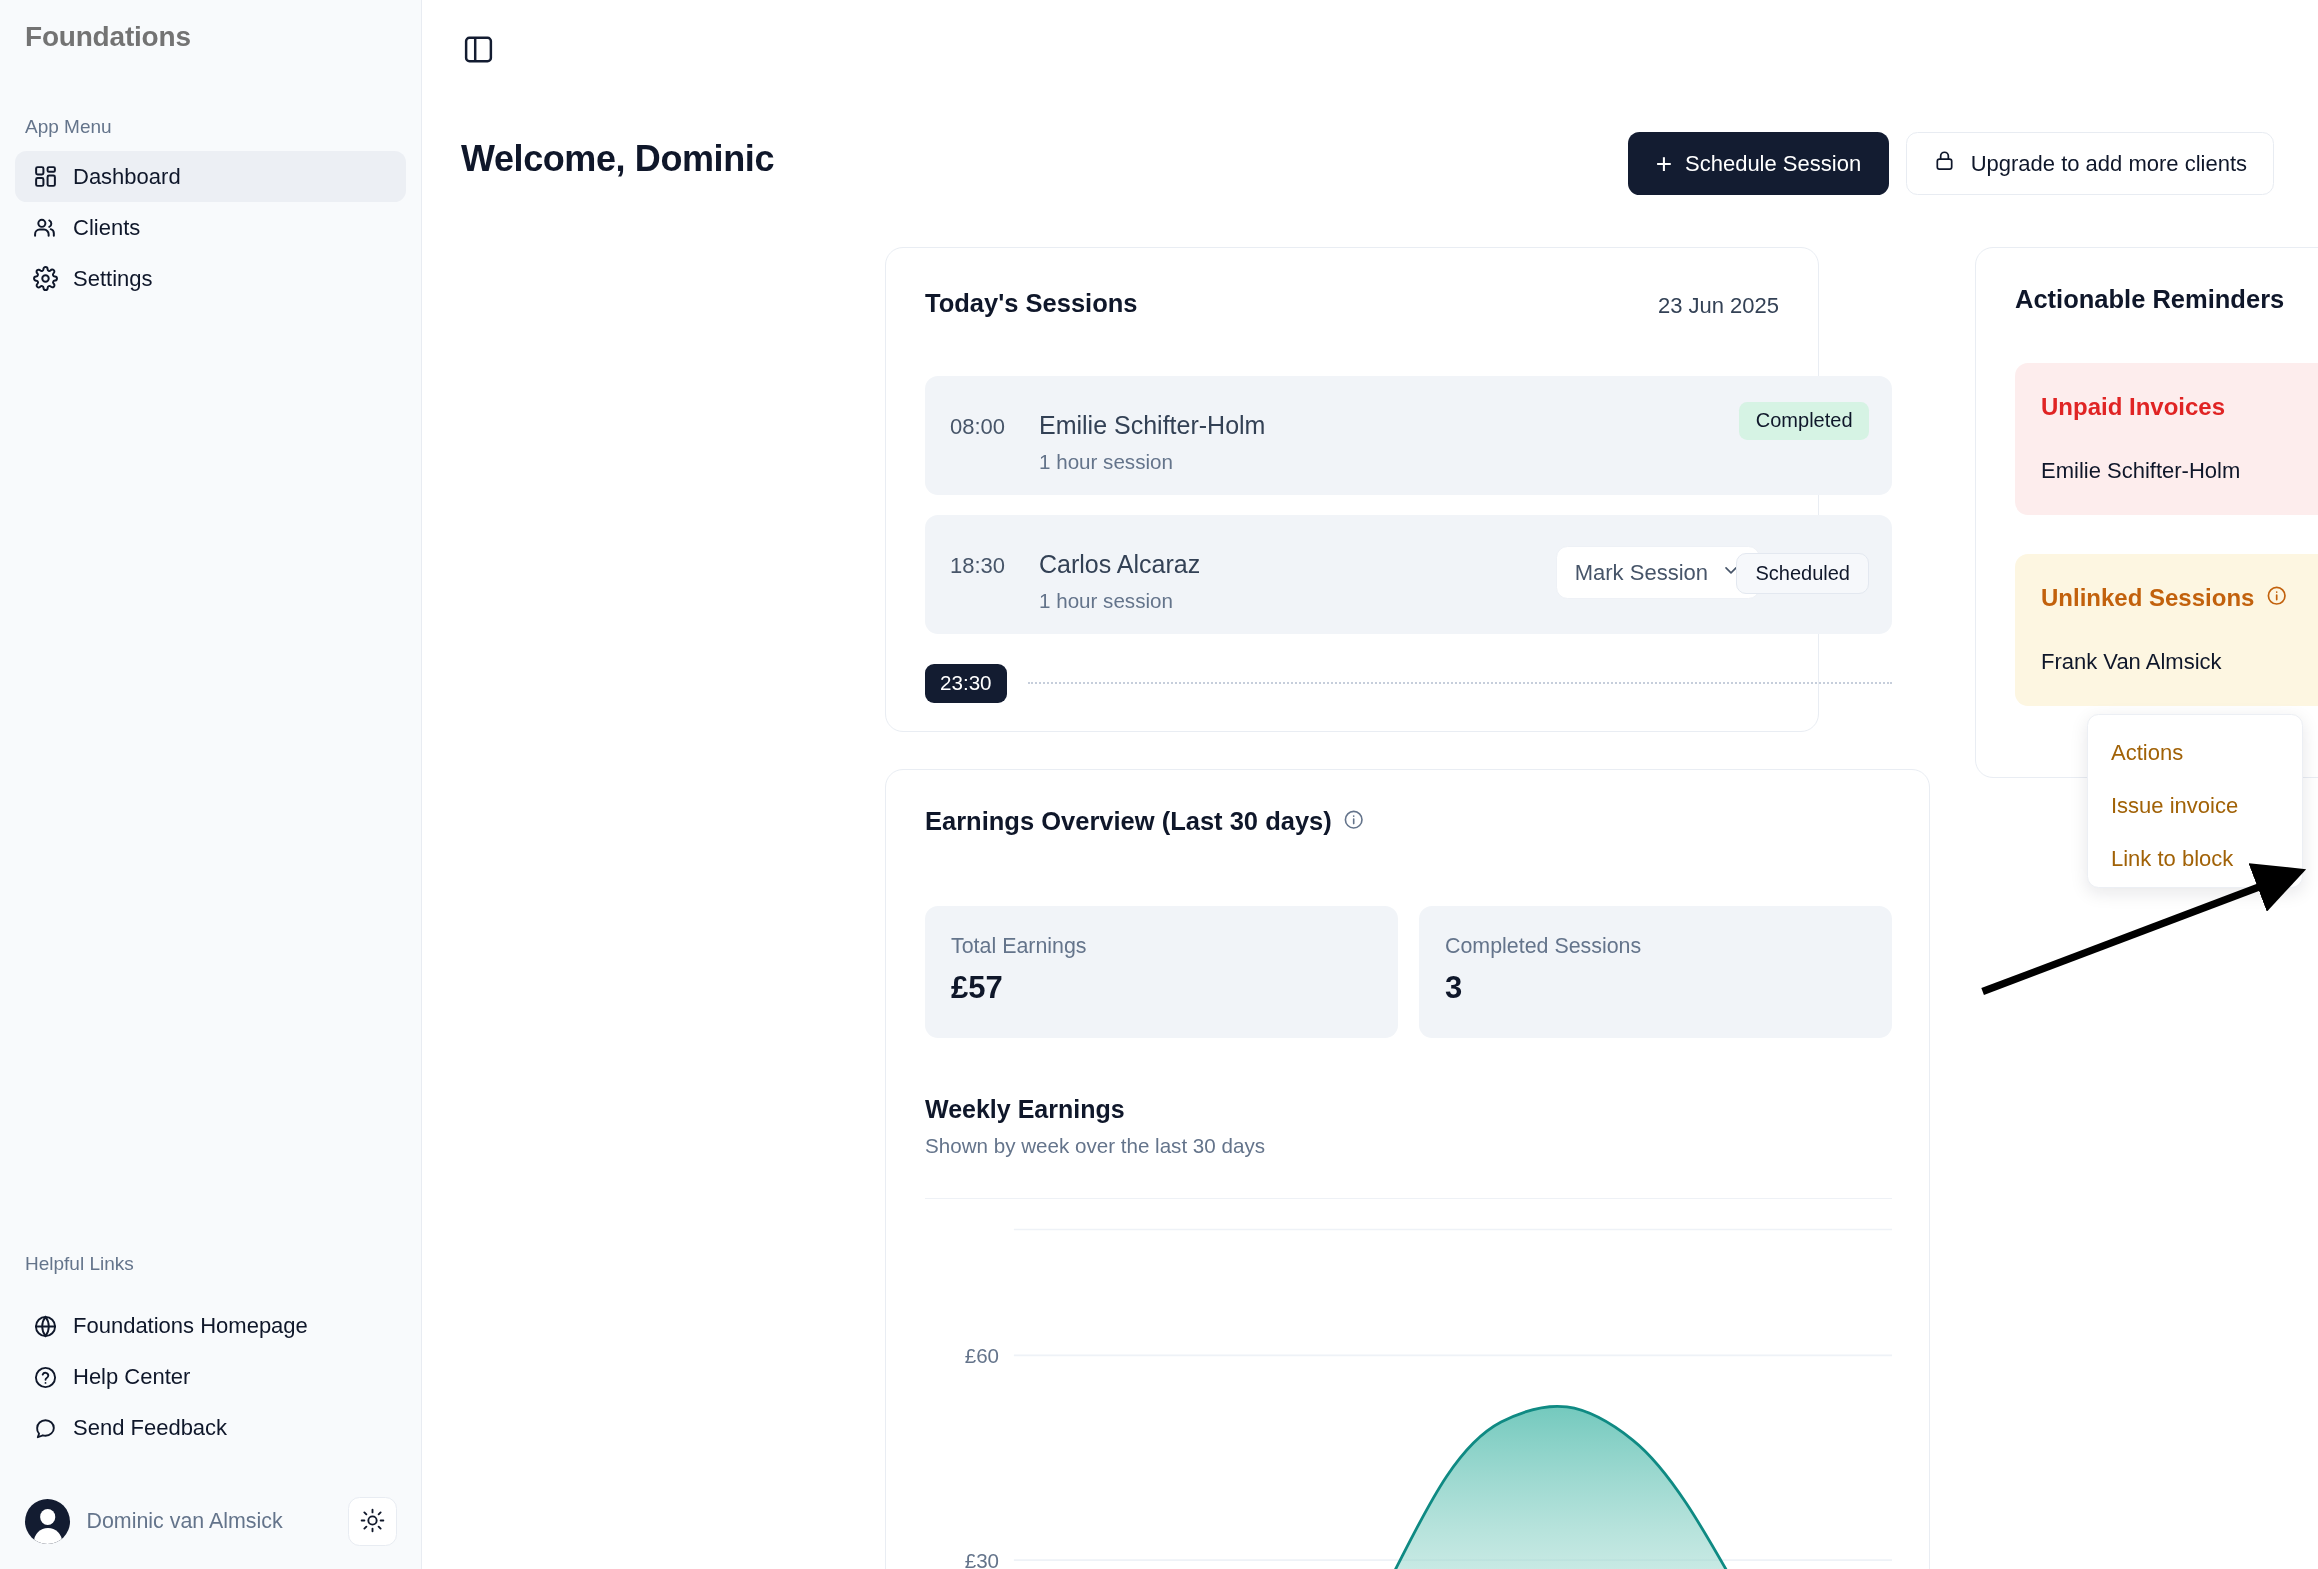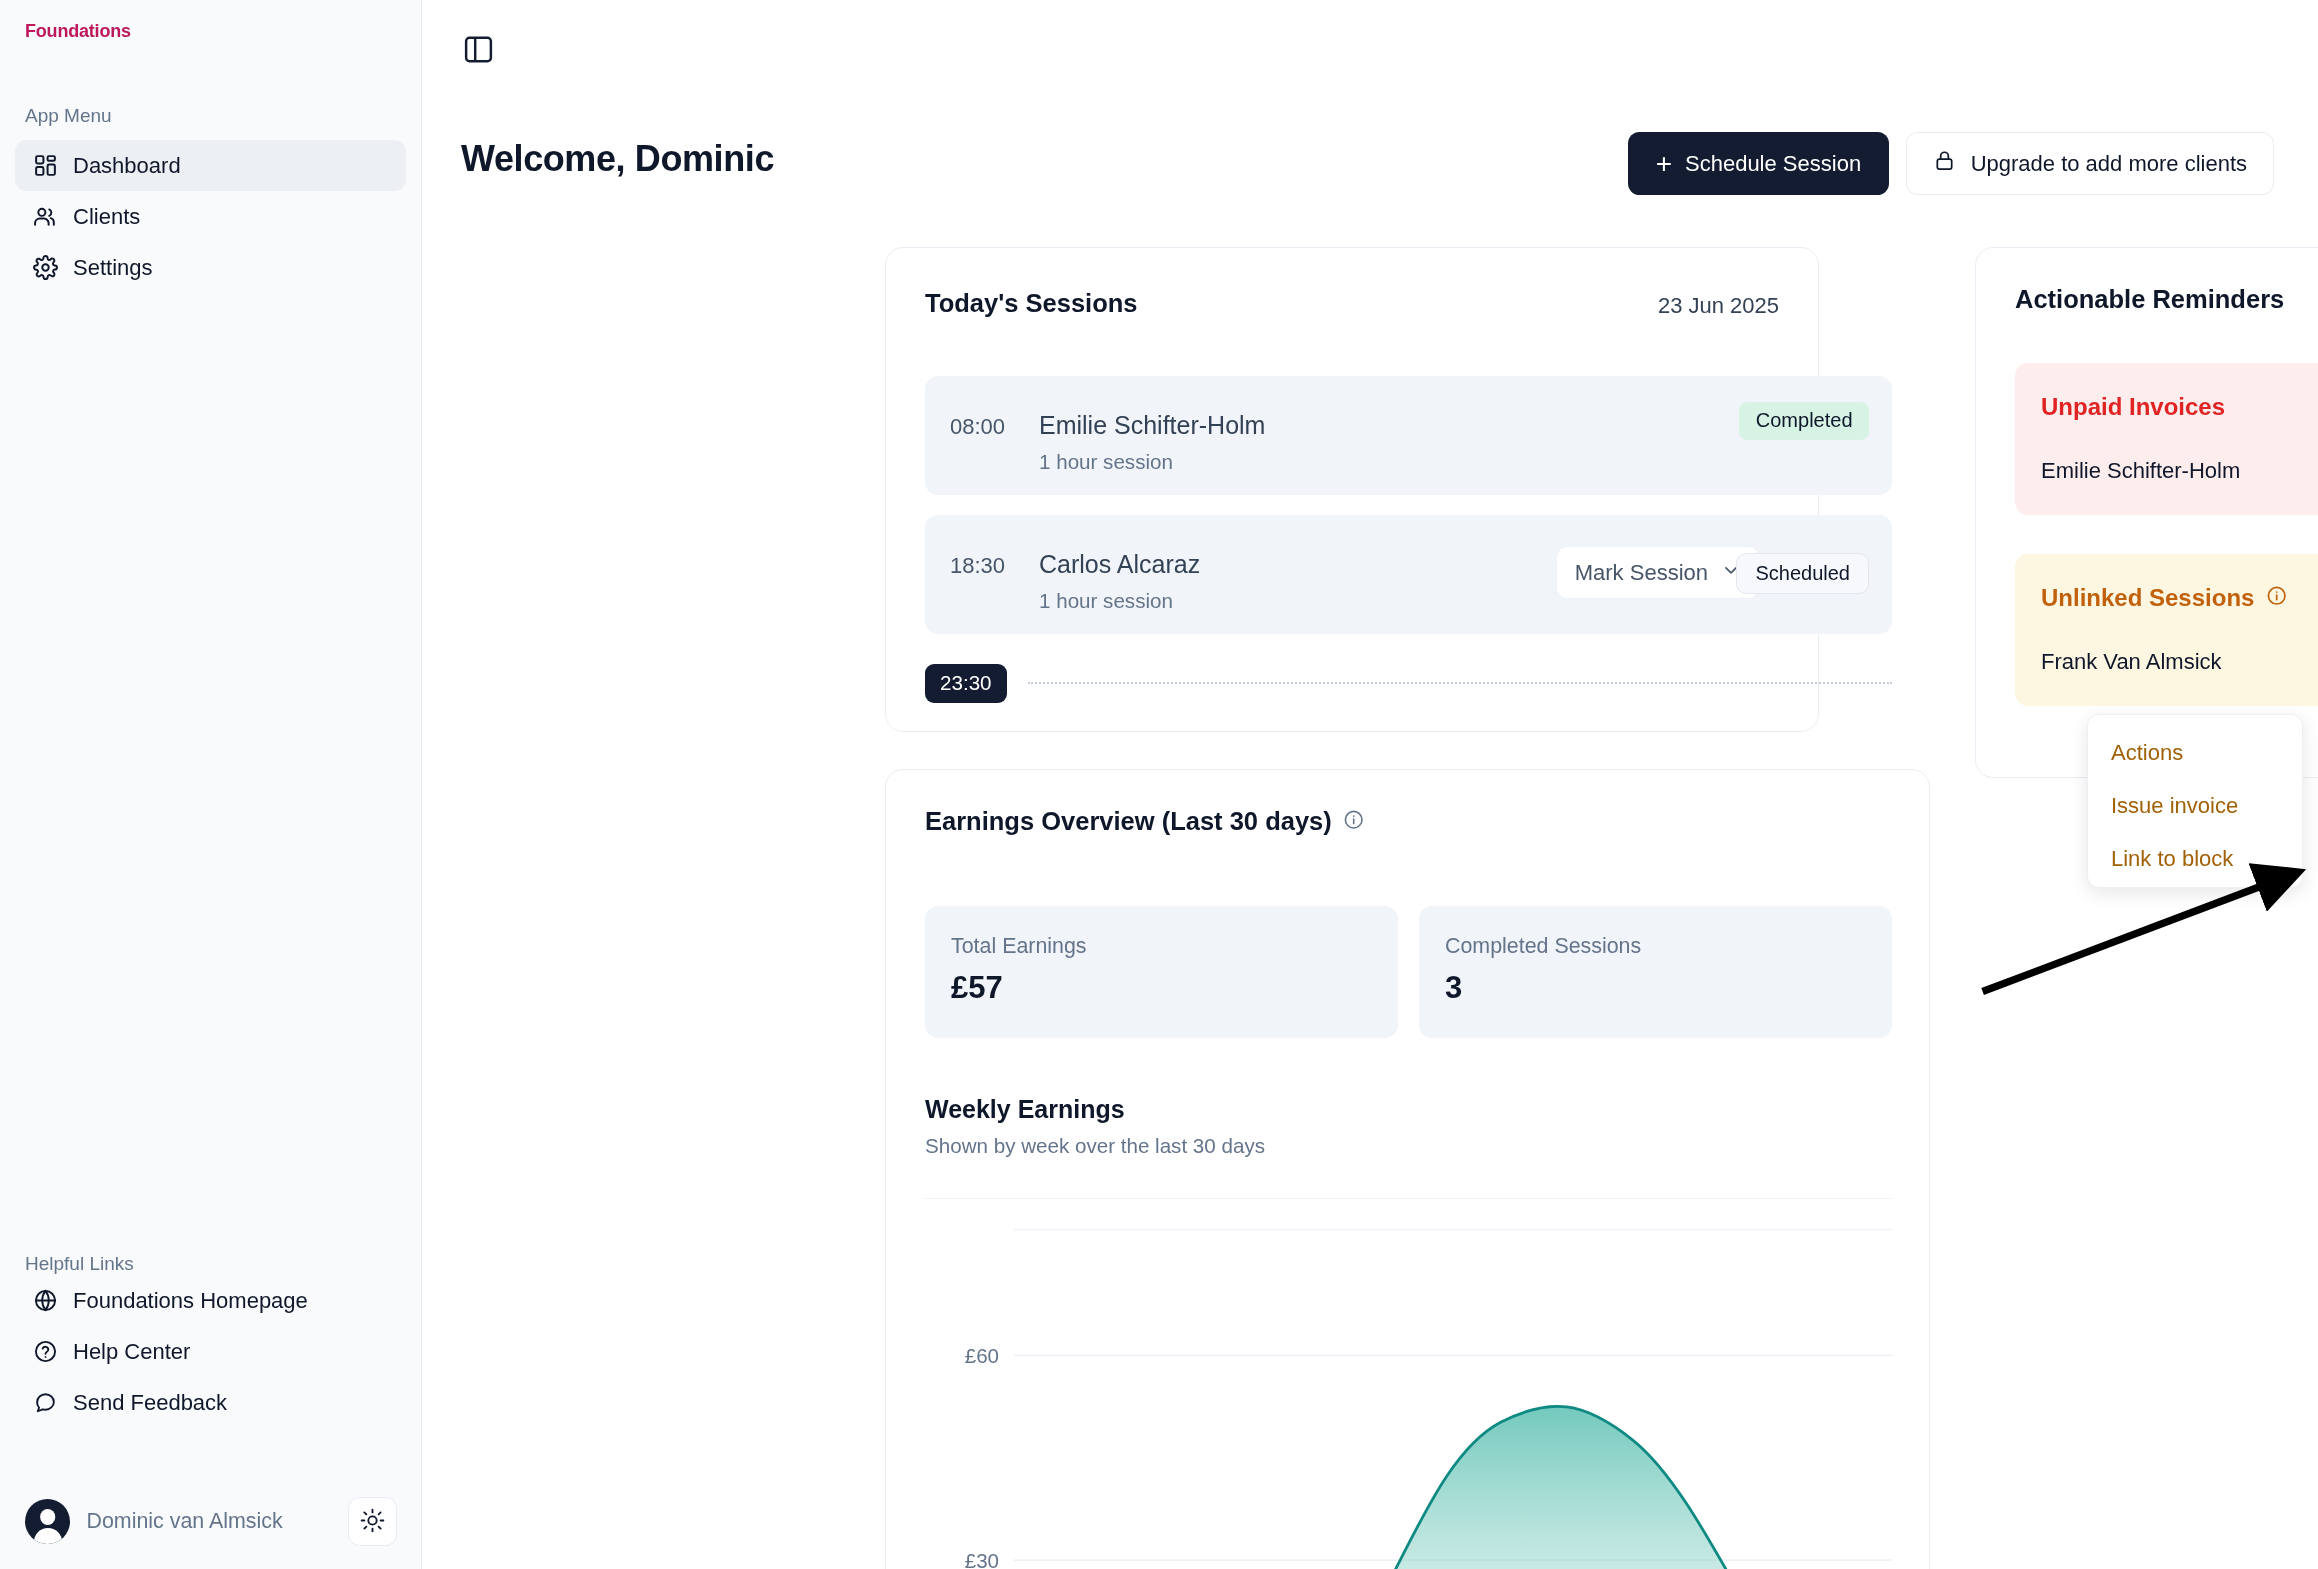--- a/index.html
+++ b/index.html
@@ -14,21 +14,21 @@
 
   
   .sidebar {
     width: 422px; height: 1570px;
     background: #f8fafc;
     border-right: 0.8px solid #e8ecf2;
     position: relative;
     flex: 0 0 422px;
   }
   .brand {
-    font-size: 18px; font-weight: 700; color: #be185d;
+    font-size: 28px; font-weight: 700; color: #737373;
     padding: 21.4px 0 0 25px; letter-spacing: -0.2px;
   }
   .group-label {
     font-size: 19px; color: #64748b; font-weight: 400;
     padding: 0 0 0 25px; margin-top: 63px;
   }
   .nav { margin-top: 13px; padding: 0 15px; }
   .nav-item {
     display: flex; align-items: center; gap: 15px;
     height: 51px; padding: 0 18px; border-radius: 11.5px;
@@ -37,21 +37,21 @@
   .nav-item.active { background: #eceff4; }
   .nav-ico { width: 25px; height: 25px; flex: 0 0 25px; display:flex; align-items:center; justify-content:center; }
   .nav-ico svg { width: 25px; height: 25px; display:block; }
 
   .helpful {
     position: absolute; left: 0; bottom: 129px; width: 100%; margin-top: 20px;
   }
   .helpful .group-label { margin-top: 0; }
   .links { margin-top: 13px; padding: 0 15px; }
   .link-item {
-    display: flex; align-items: flex-start; gap: 15px;
+    display: flex; align-items: flex-end; gap: 15px;
     height: 51px; padding: 0 18px; border-radius: 11.5px;
     color: #0f172a; font-size: 22px; cursor: pointer;
   }
   .user-bar {
     position: absolute; left: 0; bottom: 0; width: 422px;
     height: 97px; display: flex; align-items: center;
     padding: 0 25px; gap: 16.5px;
   }
   .avatar {
     width: 45px; height: 45px; border-radius: 50%;

